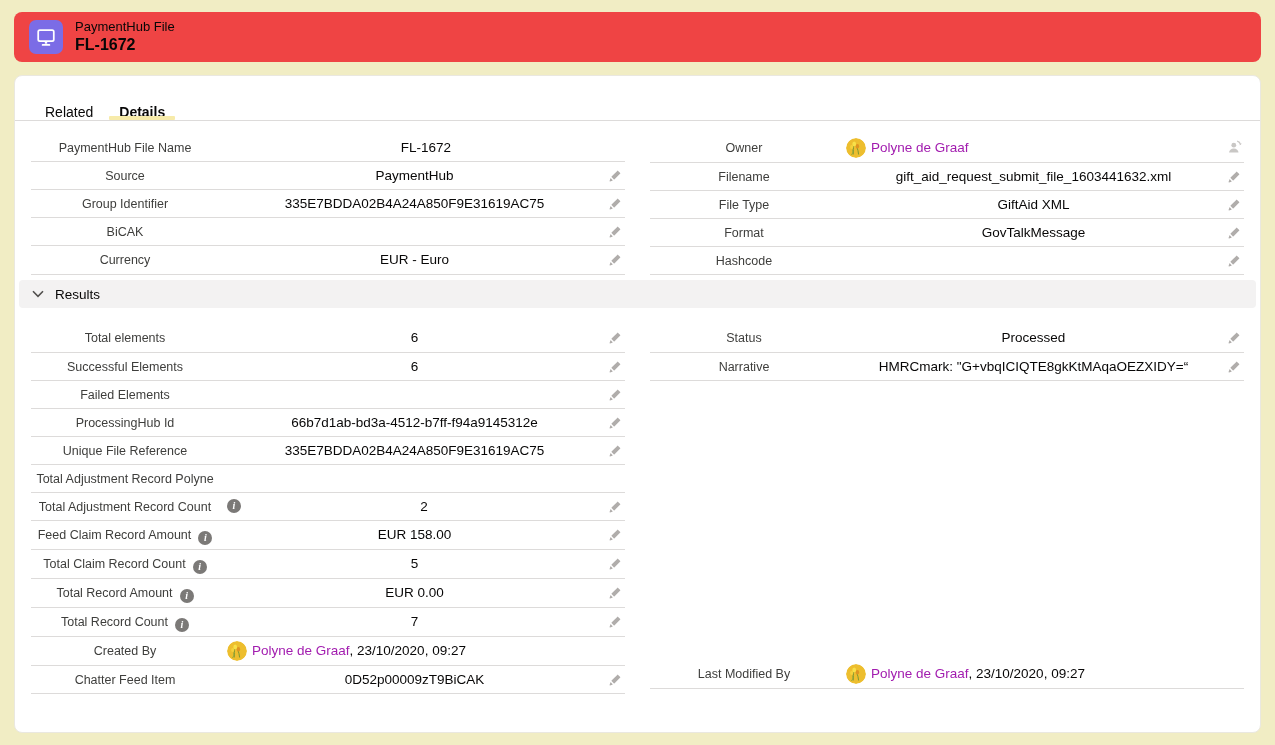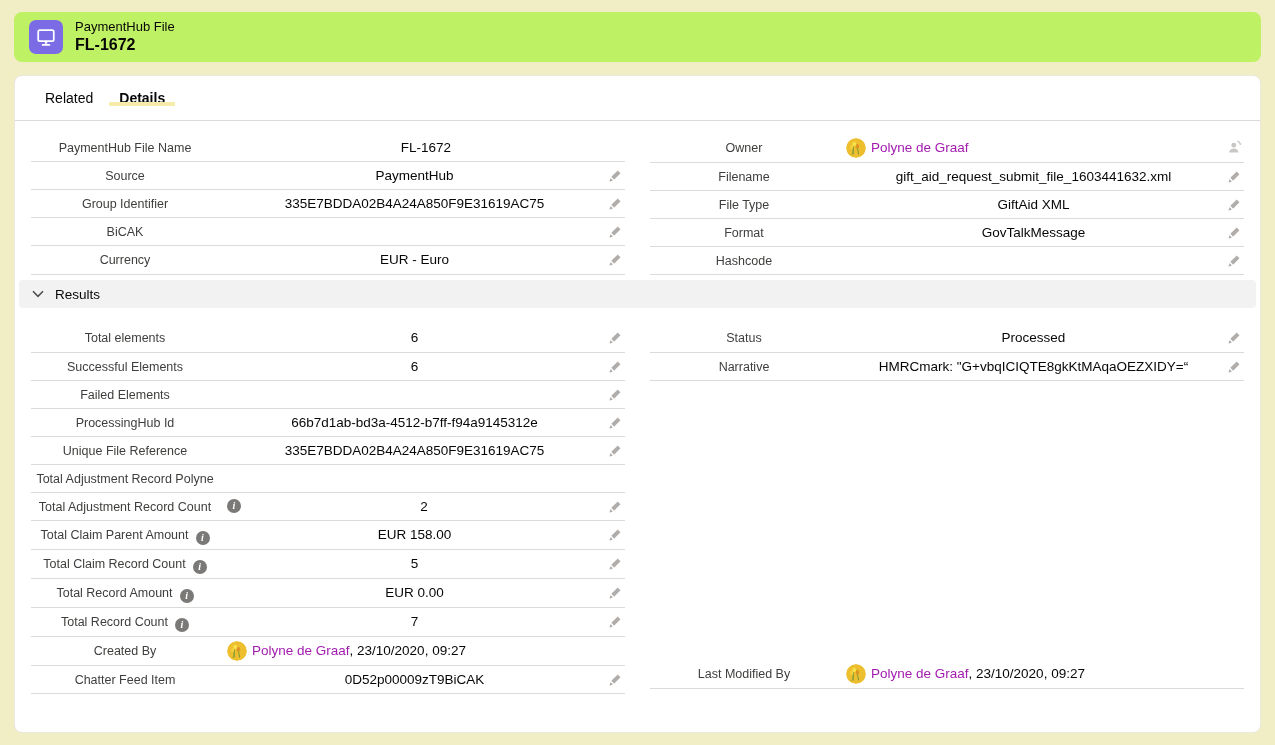--- a/index.html
+++ b/index.html
@@ -9,40 +9,40 @@
     background: #f1edc4;
     font-family: "Liberation Sans", sans-serif;
     color: #080707;
     overflow: hidden;
     position: relative;
   }
 
   
   .header-card {
     position: absolute; left: 14px; right: 14px; top: 12px; height: 50px;
-    background: #bef264; border-radius: 8px;
+    background: #ef4444; border-radius: 8px;
     display: flex; align-items: center; gap: 12px; padding: 0 15px;
   }
   .entity-icon {
     width: 34px; height: 34px; border-radius: 7px; background: #7b6ce6;
     display: flex; align-items: center; justify-content: center; flex-shrink: 0;
   }
   .entity-type { font-size: 13px; color: #080707; line-height: 1.25; }
   .record-name { font-size: 16px; font-weight: 700; color: #080707; line-height: 1.25; }
 
   
   .main-card {
     position: absolute; left: 14px; right: 14px; top: 75px; height: 658px;
     background: #ffffff; border-radius: 8px; border: 1px solid #eae8e0;
     overflow: hidden;
   }
 
   
   .tabs {
-    display: flex; align-items: center; height: 45px;
+    display: flex; align-items: flex-end; height: 45px;
     border-bottom: 1px solid #dddbda; padding-left: 17px;
   }
   .tab {
     display: flex; align-items: center; padding: 0 13px;
     font-size: 14px; color: #080707; position: relative; cursor: pointer;
   }
   .tab.active { font-weight: 700; }
   .tab.active::after {
     content: ""; position: absolute; left: 3px; right: 3px; bottom: 0; height: 4px;
     background: #f7ebaa; border-radius: 1px;
@@ -346,21 +346,21 @@
           <span class="vtext">2</span>
           <button class="edit-btn">
               <svg width="14" height="14" viewBox="0 0 52 52" fill="#b0adab">
                 <path d="M9.5 33.4l8.9 8.9c.4.4 1 .4 1.4 0l22-22c.4-.4.4-1 0-1.4l-8.9-8.9c-.4-.4-1-.4-1.4 0l-22 22c-.4.4-.4 1 0 1.4zM2.1 48.2c-.2 1 .7 1.9 1.7 1.7l8.6-2.9c.4-.1.8-.3 1.1-.6l.1-.1c.2-.2.3-.7 0-1l-7-7c-.3-.3-.8-.2-1 0l-.1.1c-.3.3-.5.7-.6 1.1l-2.8 8.7z"></path>
               </svg>
             </button>
         </span>
       </div>
 
       <div class="frow">
-        <span class="flabel"><span>Total Claim Parent Amount</span><span class="help-icon"></span></span>
+        <span class="flabel"><span>Feed Claim Record Amount</span><span class="help-icon"></span></span>
         <span class="fvalue">
           <span class="vtext">EUR 158.00</span>
           <button class="edit-btn">
               <svg width="14" height="14" viewBox="0 0 52 52" fill="#b0adab">
                 <path d="M9.5 33.4l8.9 8.9c.4.4 1 .4 1.4 0l22-22c.4-.4.4-1 0-1.4l-8.9-8.9c-.4-.4-1-.4-1.4 0l-22 22c-.4.4-.4 1 0 1.4zM2.1 48.2c-.2 1 .7 1.9 1.7 1.7l8.6-2.9c.4-.1.8-.3 1.1-.6l.1-.1c.2-.2.3-.7 0-1l-7-7c-.3-.3-.8-.2-1 0l-.1.1c-.3.3-.5.7-.6 1.1l-2.8 8.7z"></path>
               </svg>
             </button>
         </span>
       </div>
 

